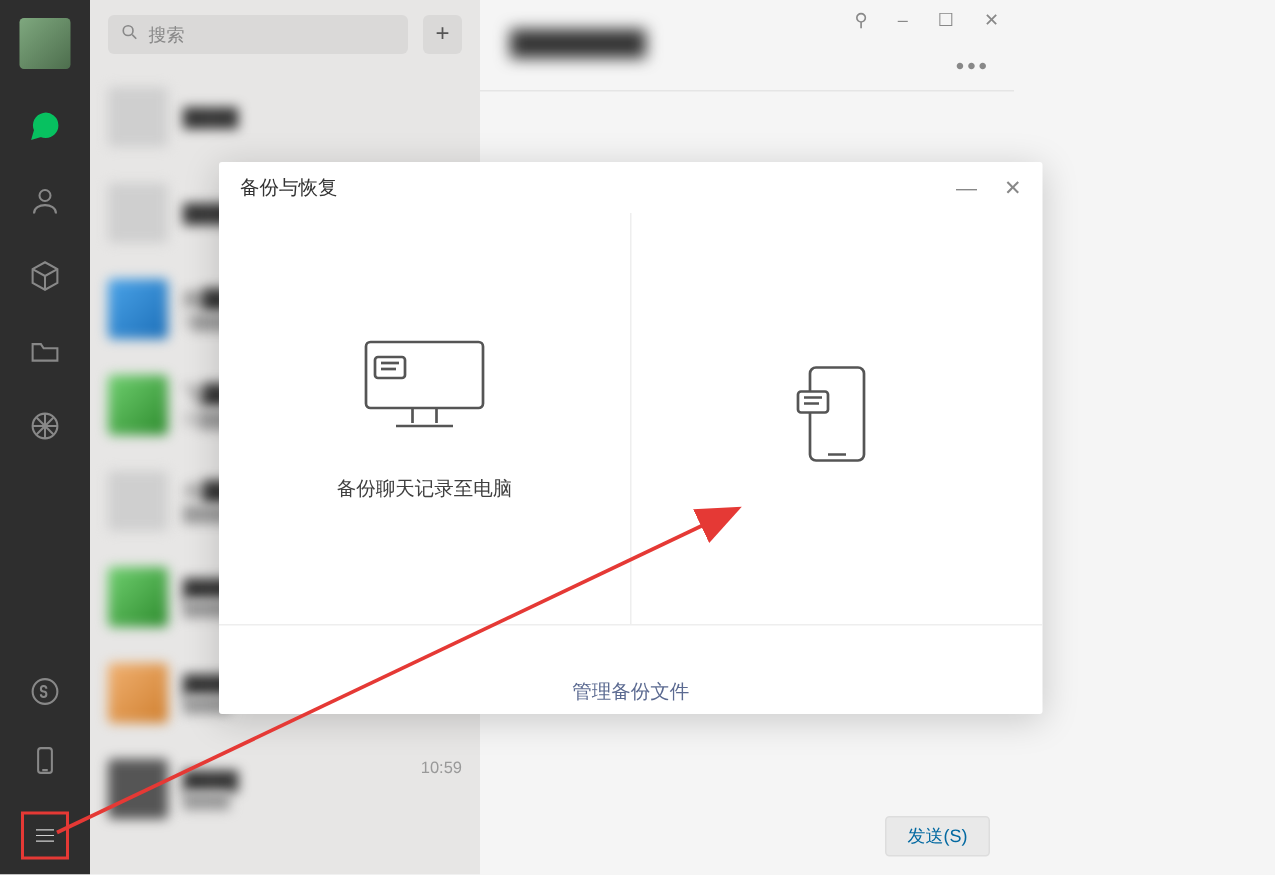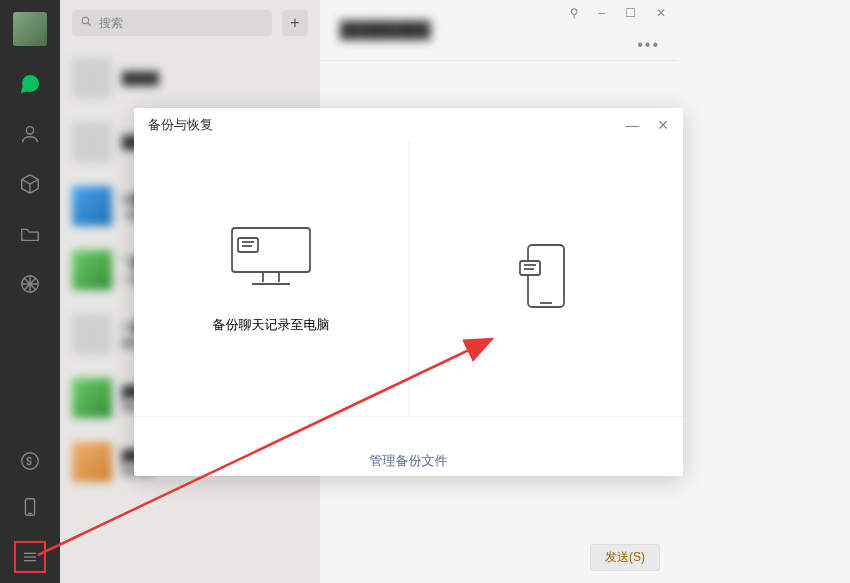--- a/index.html
+++ b/index.html
@@ -36,31 +36,31 @@
 .winbtns{position:absolute;top:6px;right:10px;display:flex;gap:20px;color:#888;}
 .winbtns span{cursor:pointer;font-size:12px;}
 .more-dots{position:absolute;top:36px;right:16px;color:#888;font-size:16px;letter-spacing:2px;}
 .chat-header{height:60px;border-bottom:1px solid #e5e5e5;display:flex;align-items:center;padding-left:20px;}
 .chat-title{font-size:16px;color:#333;filter:blur(5px);}
 .chat-body{flex:1;}
 .chat-input-bar{height:34px;border-top:1px solid #e5e5e5;display:flex;align-items:center;padding:0 16px;justify-content:space-between;}
 .ci-icons{display:flex;gap:16px;color:#888;}
 .ci-icons svg{width:18px;height:18px;stroke:#888;fill:none;stroke-width:1.5;}
 .chat-send-row{display:flex;justify-content:flex-end;padding:20px 16px 12px 0;}
-.send-btn{background:#e9e9e9;border:1px solid #ddd;color:#a16207;font-size:12px;padding:4px 14px;border-radius:3px;cursor:pointer;}
+.send-btn{background:#e9e9e9;border:1px solid #ddd;color:#0369a1;font-size:12px;padding:4px 14px;border-radius:3px;cursor:pointer;}
 .chat-textarea{flex:1;}
 
-.modal{position:absolute;left:134px;top:108px;width:549px;height:368px;background:#fff;box-shadow:0 4px 24px rgba(0,0,0,.18);z-index:50;border-radius:2px;}
+.modal{position:absolute;left:146px;top:108px;width:549px;height:368px;background:#fff;box-shadow:0 4px 24px rgba(0,0,0,.18);z-index:50;border-radius:2px;}
 .modal-head{display:flex;align-items:center;height:34px;padding:0 14px;font-size:13px;color:#333;}
 .modal-head .spacer{flex:1;}
 .modal-head .mbtn{color:#888;font-size:14px;cursor:pointer;margin-left:18px;}
 .modal-body{display:flex;height:274px;}
 .mopt{flex:1;display:flex;flex-direction:column;align-items:center;justify-content:center;gap:24px;cursor:pointer;}
 .mopt + .mopt{border-left:1px solid #eee;}
-.mopt .lbl{font-size:13px;color:#000000;}
+.mopt .lbl{font-size:13px;color:#404040;}
 .mopt svg{stroke:#555;fill:none;stroke-width:1.8;}
 .modal-foot{height:60px;display:flex;align-items:center;justify-content:center;border-top:1px solid #eee;}
 .modal-foot a{color:#5b6a91;font-size:13px;text-decoration:none;cursor:pointer;margin-top:28px;}
 
 .arrow{position:absolute;left:30px;top:330px;z-index:60;pointer-events:none;}
 </style>
 </head>
 <body>
 
 <div class="app">
@@ -181,20 +181,28 @@
           </div>
   <div class="time"></div>
         </div>
         <div class="item">
           <div class="thumb blur t-orange"></div>
   <div class="info">
             <div class="name blur">████</div>
   <div class="sub blur">████</div>
           </div>
   <div class="time"></div>
+        </div>
+        <div class="item">
+          <div class="thumb blur t-dark"></div>
+  <div class="info">
+            <div class="name blur">████</div>
+  <div class="sub blur">████</div>
+          </div>
+  <div class="time">10:59</div>
         </div>
       </div>
   </div>
 
   <div class="chat">
     <div class="winbtns">
       <span>⚲</span>
       <span>–</span>
       <span>☐</span>
       <span>✕</span>

